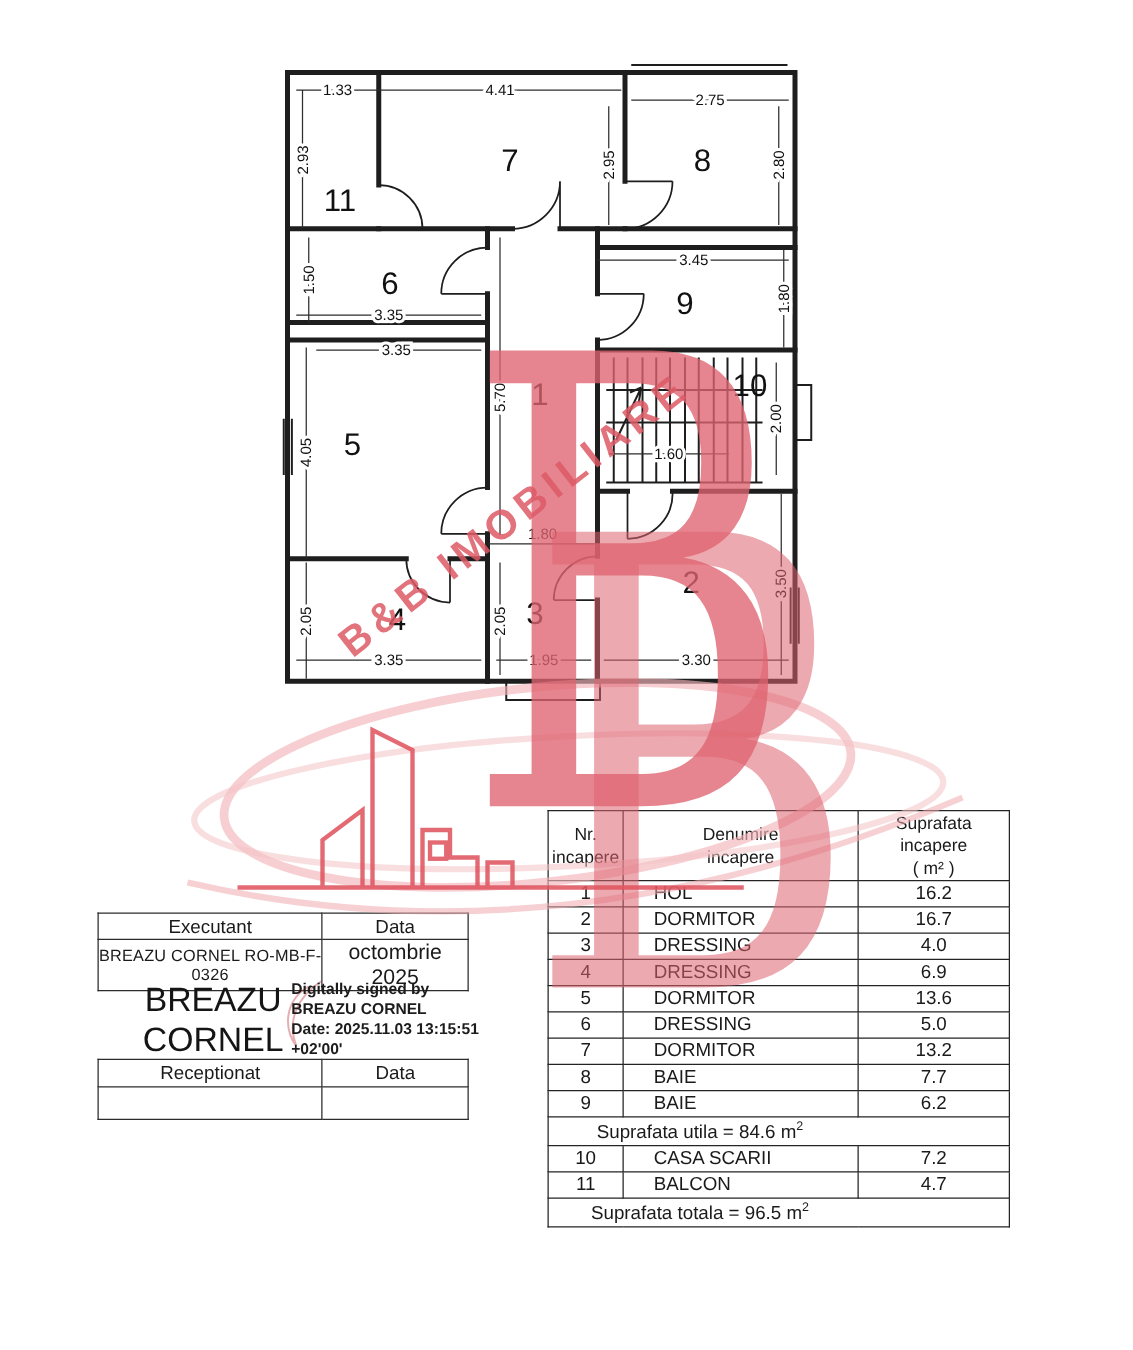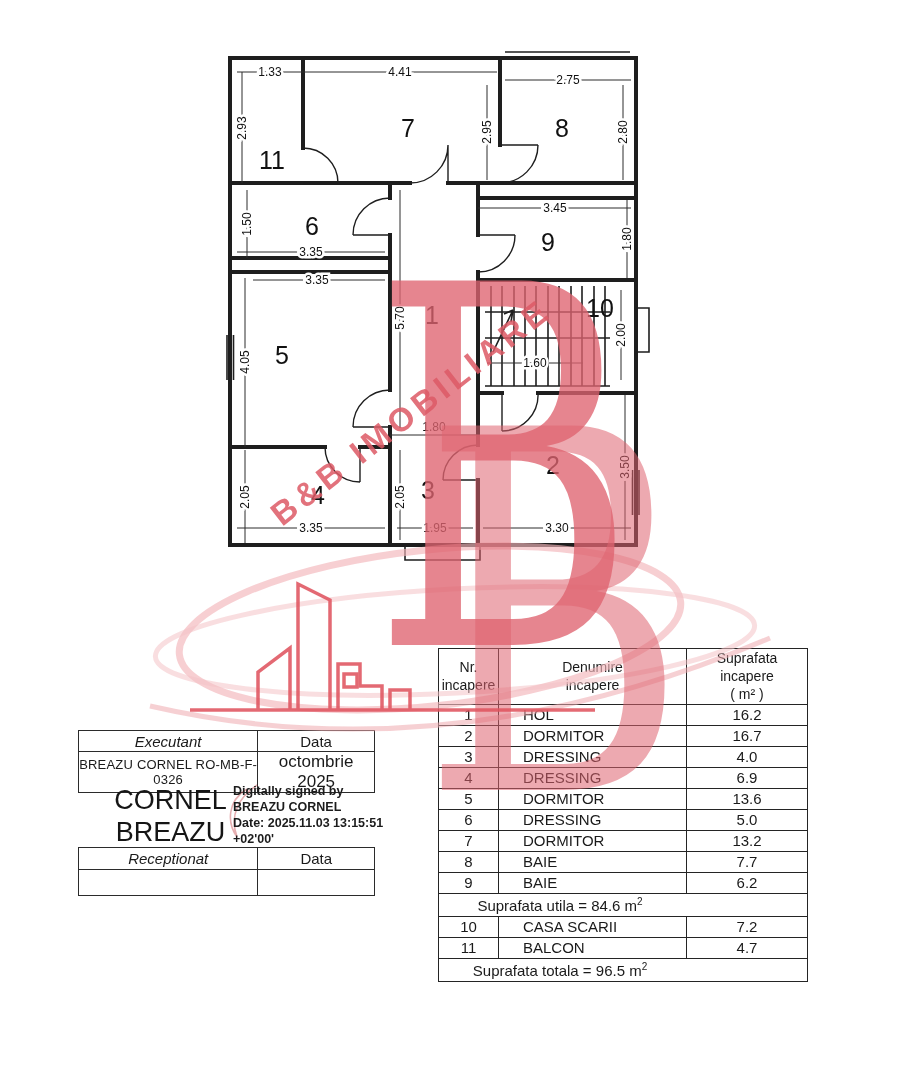--- a/index.html
+++ b/index.html
@@ -25,21 +25,21 @@
   .minitable { position:absolute; border-collapse:collapse; background:transparent; z-index:2; }
   .minitable td { border:1.8px solid #2b2b2b; text-align:center; vertical-align:middle; }
   #executant-table { left:78px; top:730px; width:297px; }
   #executant-table .hrow td { height:21px; font-size:15px; }
   #executant-table .vrow td { height:25px; }
   .cell-name { font-size:13px; letter-spacing:.2px; }
   .cell-date { font-size:17px; }
   #receptionat-table { left:78px; top:847px; width:297px;padding-left:36px; }
   #receptionat-table .hrow td { height:22px; font-size:15px; }
   #receptionat-table .vrow td { height:26px; }
-  .colA { width:180px;font-style:italic; } .colB { width:117px; }
+  .colA { width:180px; } .colB { width:117px; }
 
   
   #signature { position:absolute; left:95px; top:783px; width:300px; height:60px; z-index:2; }
   #sig-name { position:absolute; left:8px; top:2px; width:135px; text-align:center;
               font-size:27px; line-height:1.18; color:#151515; }
   #sig-squiggle { position:absolute; left:118px; top:-2px; width:60px; height:64px; }
   #sig-details { position:absolute; left:138px; top:0; width:160px;
                  font-size:12.5px; font-weight:bold; line-height:1.28; color:#1c1c1c;
                  text-align:left; }
 
@@ -164,22 +164,22 @@
     </tr>
     <tr class="vrow">
       <td class="cell-name">BREAZU CORNEL  RO-MB-F-0326</td>
       <td class="cell-date">octombrie 2025</td>
     </tr>
   </tbody>
     </table>
 
   <div id="signature">
     <div id="sig-name">
+      <div>BREAZU</div>
       <div>CORNEL</div>
-      <div>BREAZU</div>
     </div>
     <svg id="sig-squiggle" viewBox="0 0 60 64">
       <path d="M44,4 C26,16 16,34 24,56 C14,42 14,20 34,8" fill="none" stroke="#c84b50" stroke-width="1.6" opacity="0.45"></path>
     </svg>
     <div id="sig-details">
       <div>Digitally signed by</div>
       <div>BREAZU CORNEL</div>
       <div>Date: 2025.11.03 13:15:51</div>
       <div>+02'00'</div>
     </div>

